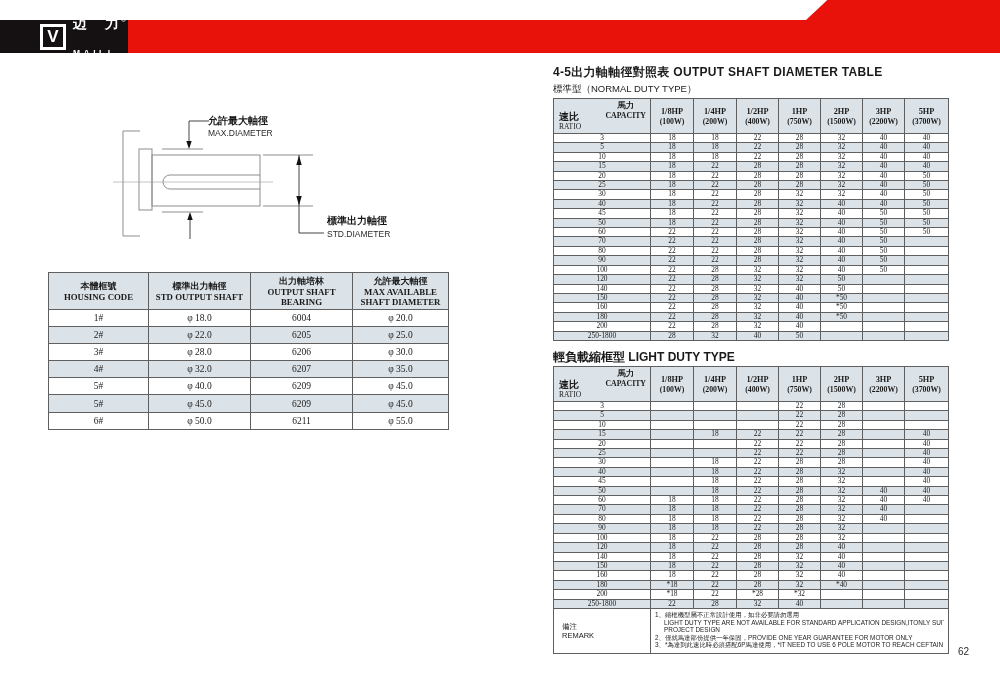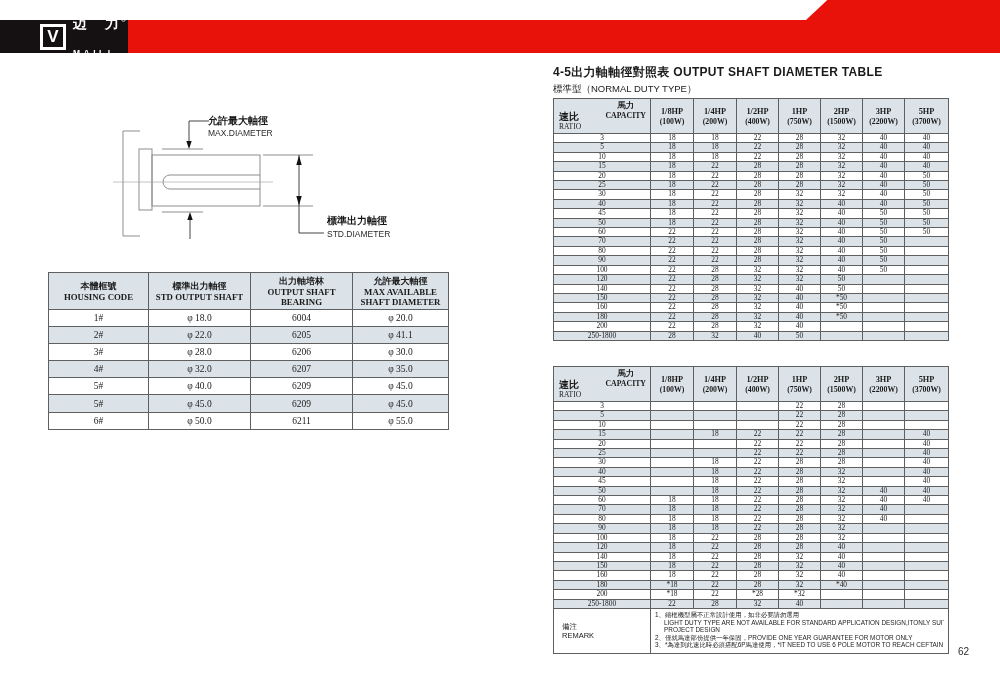--- a/index.html
+++ b/index.html
@@ -154,21 +154,21 @@
         <tr>
           <td>1#</td>
           <td>φ 18.0</td>
           <td>6004</td>
           <td>φ 20.0</td>
         </tr>
         <tr>
           <td>2#</td>
           <td>φ 22.0</td>
           <td>6205</td>
-          <td>φ 41.1</td>
+          <td>φ 25.0</td>
         </tr>
         <tr>
           <td>3#</td>
           <td>φ 28.0</td>
           <td>6206</td>
           <td>φ 30.0</td>
         </tr>
         <tr>
           <td>4#</td>
           <td>φ 32.0</td>
@@ -467,20 +467,21 @@
           <td>28</td>
           <td>32</td>
           <td>40</td>
           <td>50</td>
           <td></td>
           <td></td>
           <td></td>
         </tr>
       </tbody>
     </table>
+  <div class="light-title">輕負載縮框型 LIGHT DUTY  TYPE</div>
   <table class="ratio-table" id="light-table">
       <colgroup>
         <col style="width: 97px;">
         <col style="width: 43px;">
         <col style="width: 43px;">
         <col style="width: 42px;">
         <col style="width: 42px;">
         <col style="width: 42px;">
         <col style="width: 42px;">
         <col style="width: 44px;">

